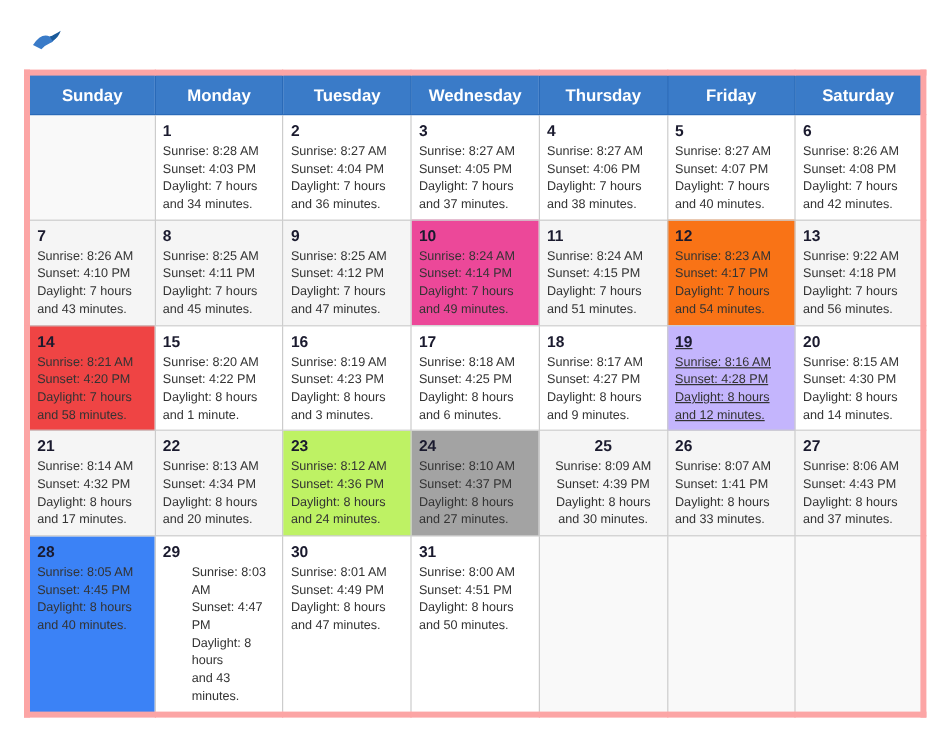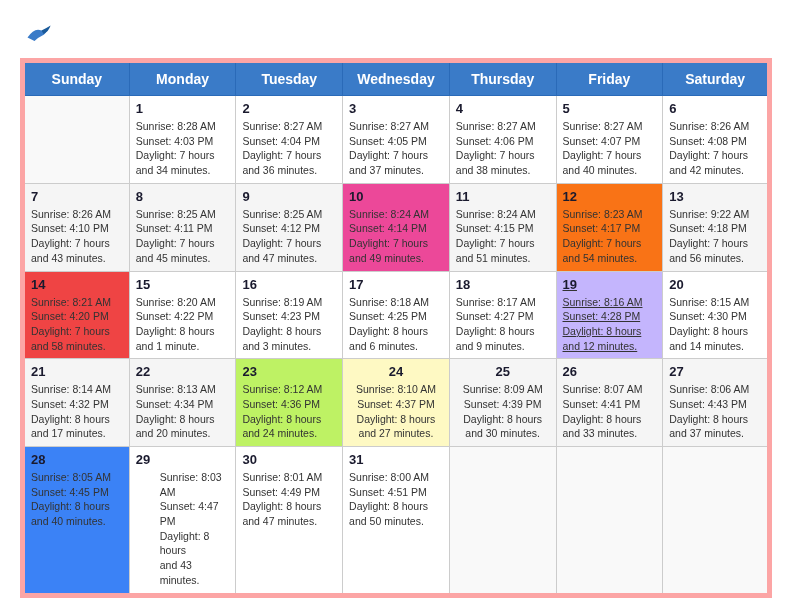--- a/index.html
+++ b/index.html
@@ -295,38 +295,38 @@
 Daylight: 8 hours
 and 20 minutes.</div>
         </td>
         <td style="background-color: #bef264;">
           <span class="day-number">23</span>
           <div class="day-info" style="white-space: pre-line;">Sunrise: 8:12 AM
 Sunset: 4:36 PM
 Daylight: 8 hours
 and 24 minutes.</div>
         </td>
-        <td style="background-color: #fef9c3; text-align: center;">
+        <td style="background-color: #a3a3a3;">
           <span class="day-number">24</span>
           <div class="day-info" style="white-space: pre-line;">Sunrise: 8:10 AM
 Sunset: 4:37 PM
 Daylight: 8 hours
 and 27 minutes.</div>
         </td>
         <td style="background-color: rgb(245, 245, 245); text-align: center;">
           <span class="day-number">25</span>
           <div class="day-info" style="white-space: pre-line;">Sunrise: 8:09 AM
 Sunset: 4:39 PM
 Daylight: 8 hours
 and 30 minutes.</div>
         </td>
         <td style="background-color: rgb(245, 245, 245);">
           <span class="day-number">26</span>
           <div class="day-info" style="white-space: pre-line;">Sunrise: 8:07 AM
-Sunset: 4:41 PM
+Sunset: 1:41 PM
 Daylight: 8 hours
 and 33 minutes.</div>
         </td>
         <td style="background-color: rgb(245, 245, 245);">
           <span class="day-number">27</span>
           <div class="day-info" style="white-space: pre-line;">Sunrise: 8:06 AM
 Sunset: 4:43 PM
 Daylight: 8 hours
 and 37 minutes.</div>
         </td>

